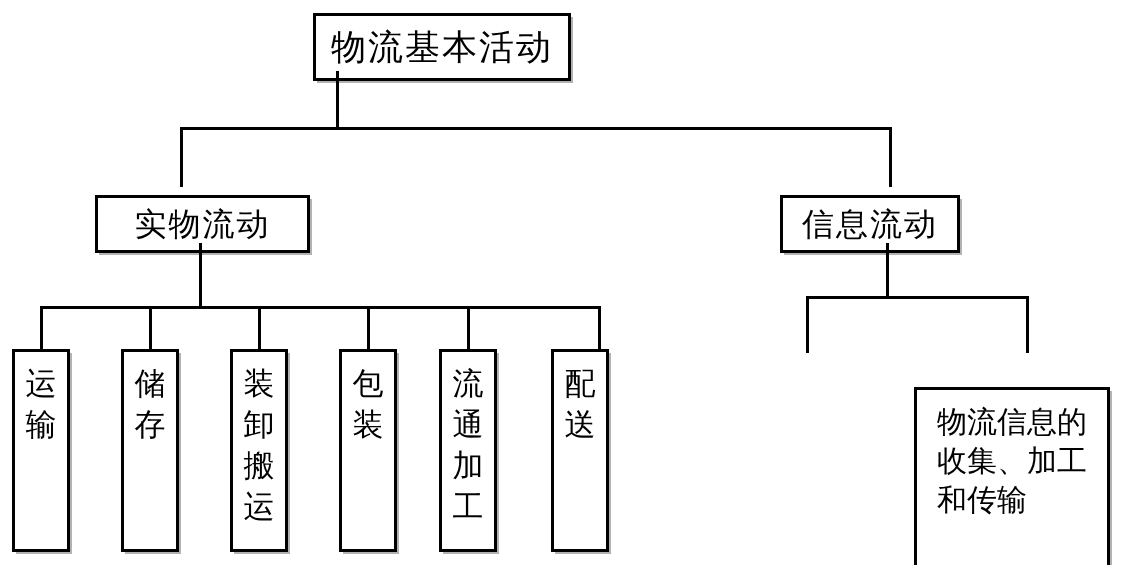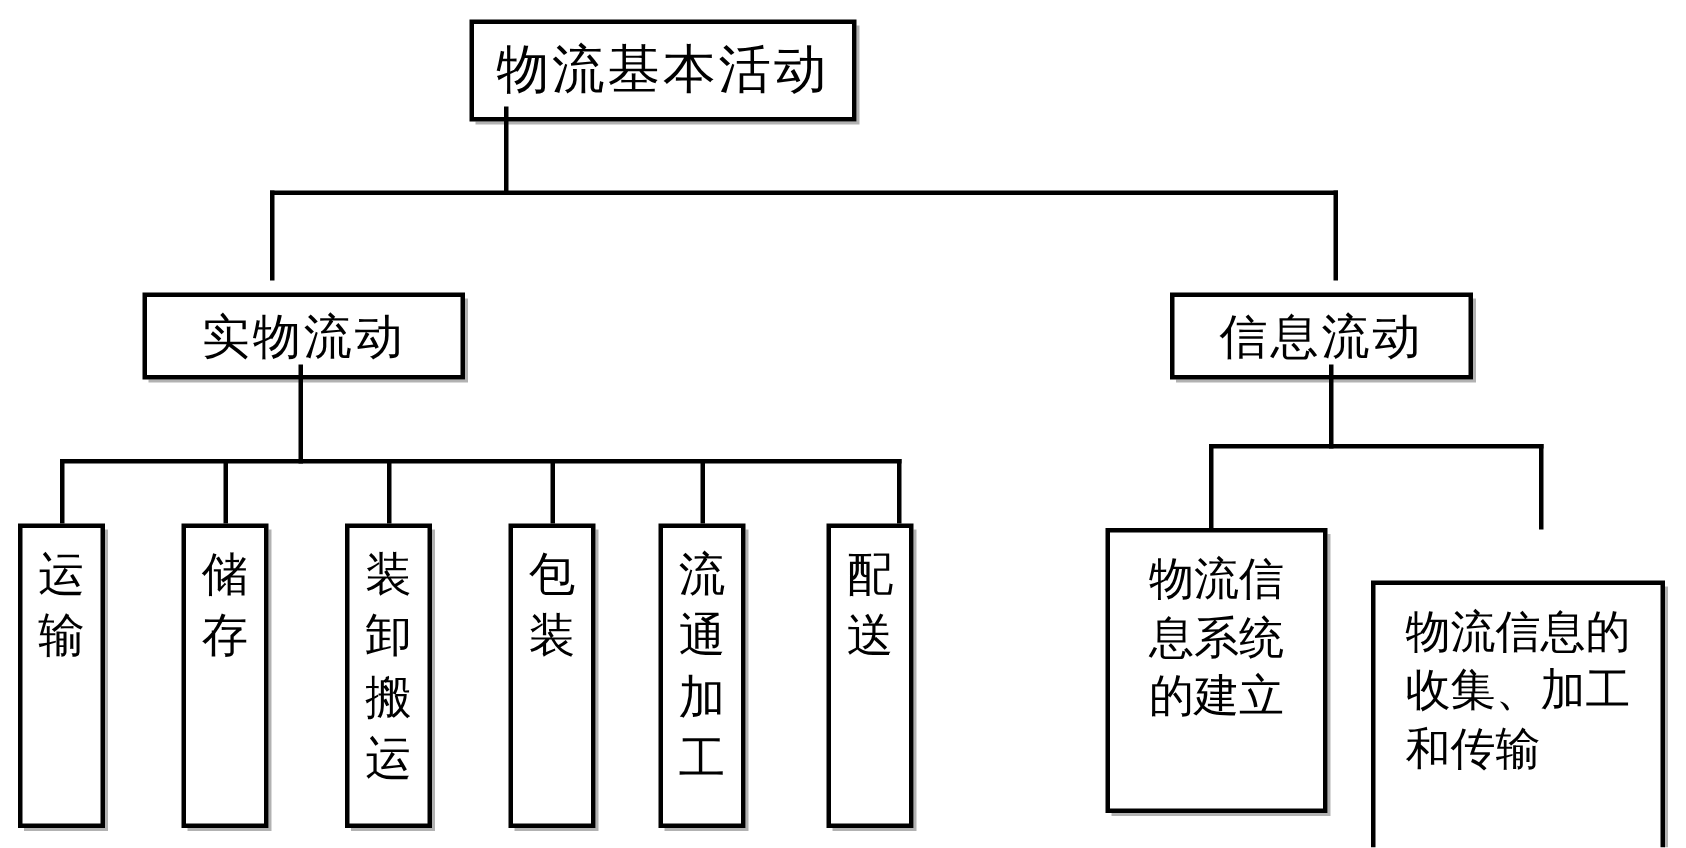--- a/index.html
+++ b/index.html
@@ -85,21 +85,21 @@
 
   <div class="connector vert" style="left:336px; top:71px; width:3px; height:57px;"></div>
   <div class="connector horiz" style="left:180px; top:127px; width:712px; height:3px;"></div>
   <div class="connector vert" style="left:180px; top:127px; width:3px; height:60px;"></div>
   <div class="connector vert" style="left:889px; top:127px; width:3px; height:60px;"></div>
 
   <div class="node level-two" style="left:95px; top:185px; width:215px; height:58px;">
     <span class="node-label">实物流动</span>
   </div>
 
-  <div class="node level-two" style="left:780px; top:185px; width:202px; height:58px;">
+  <div class="node level-two" style="left:780px; top:185px; width:180px; height:58px;">
     <span class="node-label">信息流动</span>
   </div>
 
   <div class="connector vert" style="left:199px; top:243px; width:3px; height:66px;"></div>
   <div class="connector horiz" style="left:40px; top:306px; width:561px; height:3px;"></div>
   <div class="connector vert" style="left:40px; top:306px; width:3px; height:45px;"></div>
   <div class="connector vert" style="left:149px; top:306px; width:3px; height:45px;"></div>
   <div class="connector vert" style="left:258px; top:306px; width:3px; height:45px;"></div>
   <div class="connector vert" style="left:367px; top:306px; width:3px; height:45px;"></div>
   <div class="connector vert" style="left:467px; top:306px; width:3px; height:45px;"></div>
@@ -137,25 +137,20 @@
   <div class="node leaf-vertical" style="left:551px; top:349px; width:58px; height:203px;">
     <span class="node-label">配
 送</span>
   </div>
 
   <div class="connector vert" style="left:886px; top:243px; width:3px; height:56px;"></div>
   <div class="connector horiz" style="left:806px; top:296px; width:223px; height:3px;"></div>
   <div class="connector vert" style="left:806px; top:296px; width:3px; height:57px;"></div>
   <div class="connector vert" style="left:1026px; top:296px; width:3px; height:57px;"></div>
 
-  <div class="node leaf-block" style="left:737px; top:352px; width:148px; height:190px;">
-    <span class="node-label">物流信
-息系统
-的建立</span>
-  </div>
 
   <div class="node leaf-block" style="left:914px; top:352px; width:196px; height:190px;margin-top:35px;">
     <span class="node-label">物流信息的
 收集、加工
 和传输</span>
   </div>
 
 </div>
 
 </body></html>

